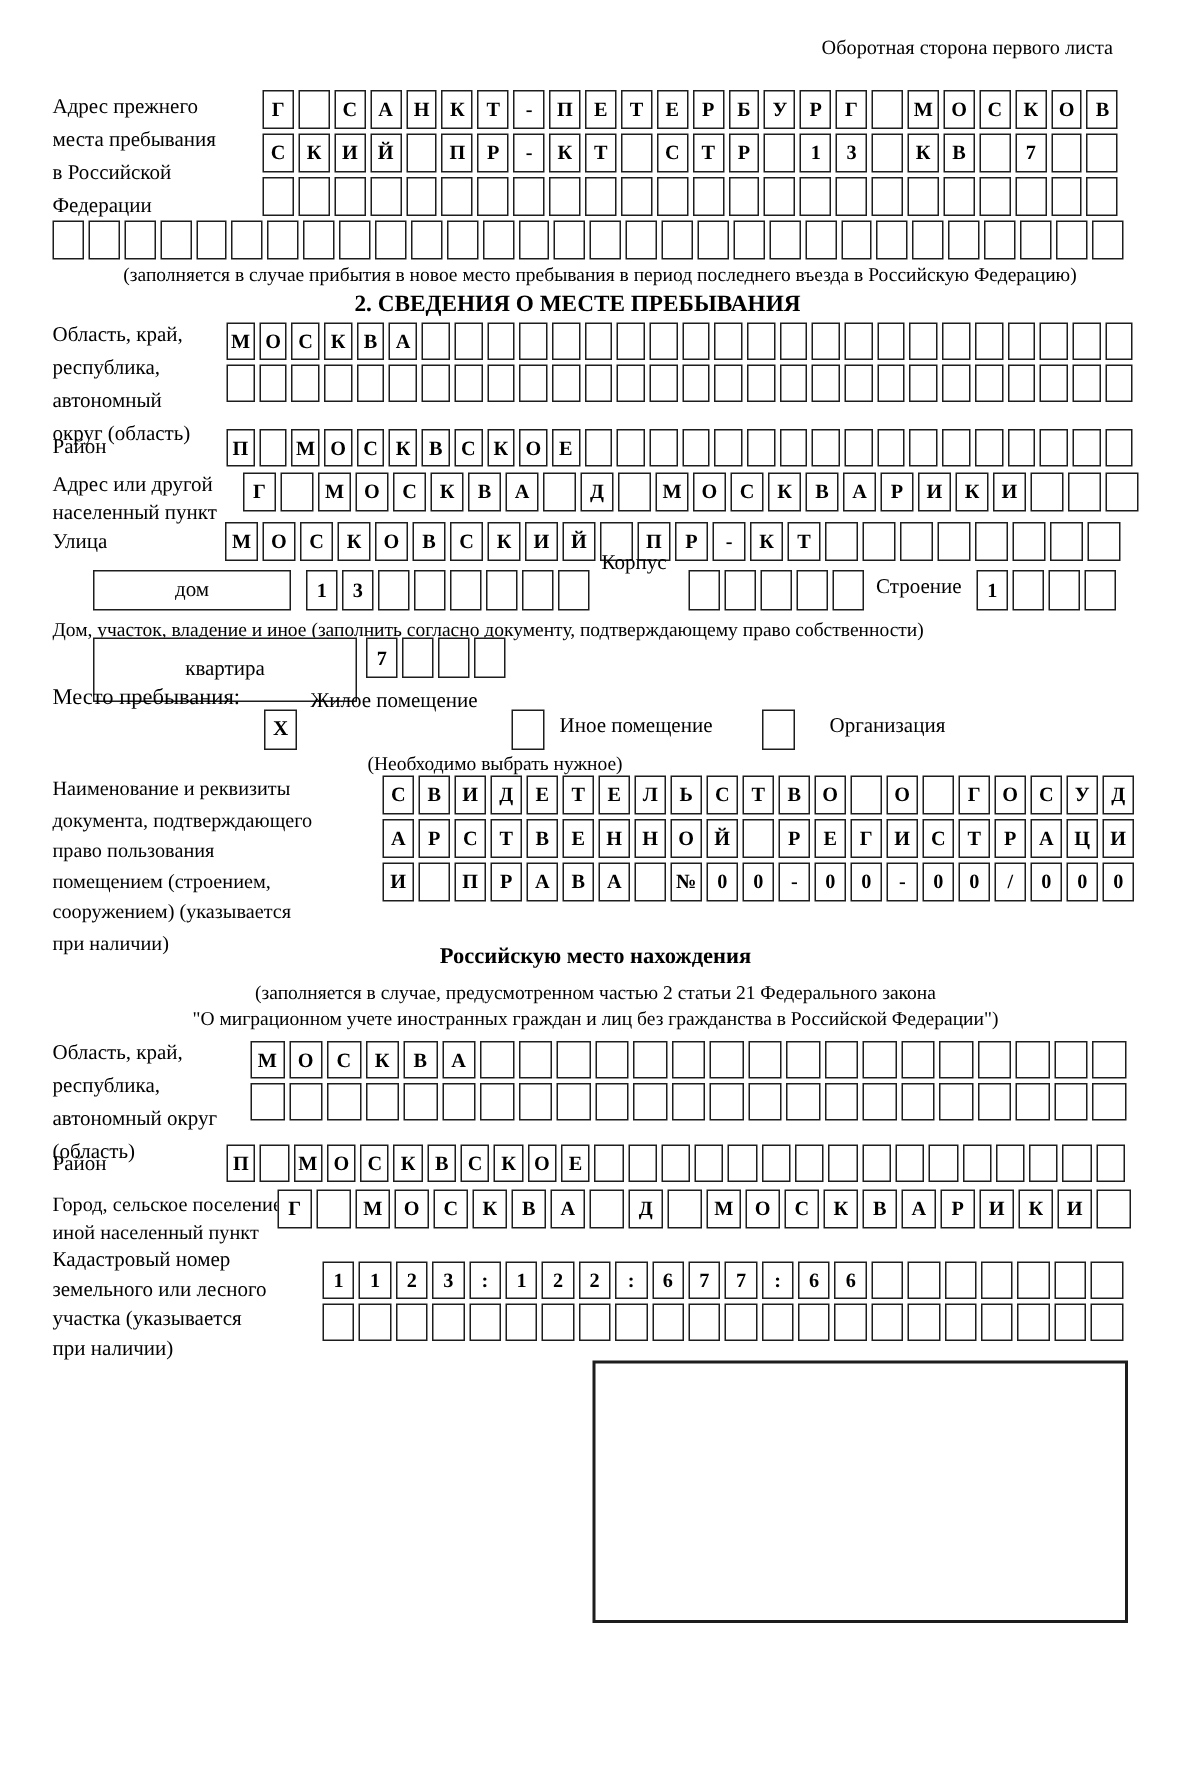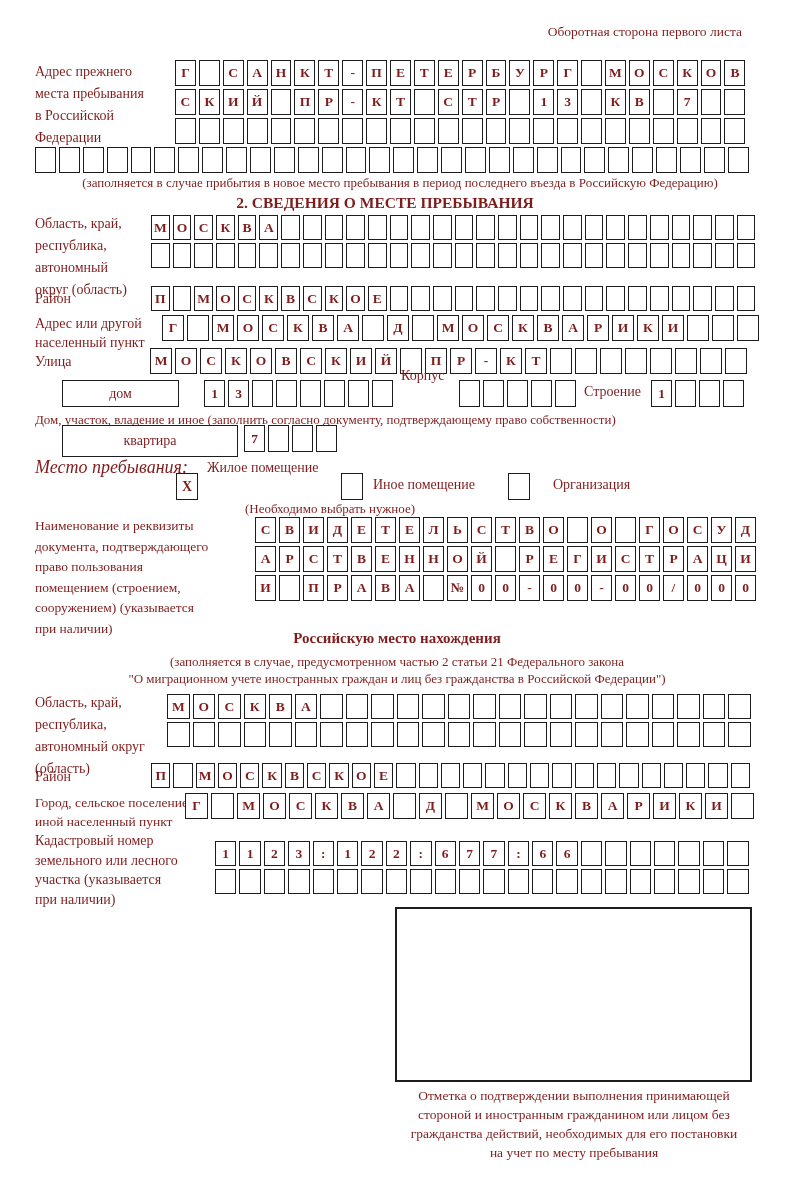--- a/index.html
+++ b/index.html
@@ -1,18 +1,18 @@
 <!DOCTYPE html>
 <html><head>
 <meta charset="utf-8">
 <style>
   html,body{margin:0;padding:0;background:#fff;}
   .page{
     position:relative;width:800px;height:1180px;background:#fff;
-    font-family:"Liberation Serif","DejaVu Serif",serif;color:#7f1d1d;overflow:hidden;
+    font-family:"Liberation Serif","DejaVu Serif",serif;color:#000000;overflow:hidden;
   }
   .abs{position:absolute;}
   .lbl{white-space:pre-line;font-size:14px;line-height:22px;}
   .lbl-sm{white-space:pre-line;font-size:13.5px;line-height:20.5px;}
   .note{font-size:13px;}
   .center{text-align:center;}
   .bold{font-weight:bold;}
   .cells{display:flex;gap:3px;}
   .cells .cell{
     flex:0 0 auto;width:var(--cw,21px);height:var(--ch,26px);
@@ -304,21 +304,21 @@
       <span class="cell"></span>
       <span class="cell"></span>
       <span class="cell"></span>
       <span class="cell"></span>
       <span class="cell"></span>
       <span class="cell"></span>
       <span class="cell"></span>
       <span class="cell"></span>
     </div>
 
-  <div class="abs widebox" style="left:62px;top:380px;width:117px;height:27px;">дом</div>
+  <div class="abs widebox" style="left:62px;top:380px;width:132px;height:27px;">дом</div>
   <div class="abs cells" style="left:204px;top:380px;--cw:21px;--ch:27px;">
       <span class="cell">1</span>
       <span class="cell">3</span>
       <span class="cell"></span>
       <span class="cell"></span>
       <span class="cell"></span>
       <span class="cell"></span>
       <span class="cell"></span>
       <span class="cell"></span>
     </div>
@@ -332,29 +332,29 @@
     </div>
   <div class="abs" style="left:584px;top:384px;font-size:14px;font-family:Liberation Serif, serif;">Строение</div>
   <div class="abs cells" style="left:651px;top:380px;--cw:21px;--ch:27px;">
       <span class="cell">1</span>
       <span class="cell"></span>
       <span class="cell"></span>
       <span class="cell"></span>
     </div>
   <div class="abs note" style="left:35px;top:412px;">Дом, участок, владение и иное (заполнить согласно документу, подтверждающему право собственности)</div>
 
-  <div class="abs widebox" style="left:62px;top:425px;width:176px;height:32px;">квартира</div>
+  <div class="abs widebox" style="left:62px;top:425px;width:176px;height:43px;">квартира</div>
   <div class="abs cells" style="left:244px;top:425px;--cw:21px;--ch:27px;">
       <span class="cell">7</span>
       <span class="cell"></span>
       <span class="cell"></span>
       <span class="cell"></span>
     </div>
 
-  <div class="abs" style="left:35px;top:457px;font-size:18px;font-style:italic;">Место пребывания:</div>
+  <div class="abs" style="left:35px;top:457px;font-size:15px;">Место пребывания:</div>
   <div class="abs checkbox" style="left:176px;top:473px;">X</div>
   <div class="abs" style="left:207px;top:460px;font-size:14px;">Жилое помещение</div>
   <div class="abs checkbox" style="left:341px;top:473px;"></div>
   <div class="abs" style="left:373px;top:477px;font-size:14px;">Иное помещение</div>
   <div class="abs checkbox" style="left:508px;top:473px;"></div>
   <div class="abs" style="left:553px;top:477px;font-size:14px;">Организация</div>
   <div class="abs note center" style="left:130px;top:501px;width:400px;">(Необходимо выбрать нужное)</div>
 
   <div class="abs lbl-sm" style="left:35px;top:516px;width:218px;">Наименование и реквизиты
 документа, подтверждающего
@@ -596,18 +596,14 @@
       <span class="cell"></span>
       <span class="cell"></span>
       <span class="cell"></span>
       <span class="cell"></span>
       <span class="cell"></span>
       <span class="cell"></span>
       <span class="cell"></span>
     </div>
 
   <div class="abs stampbox" style="left:395px;top:907px;width:357px;height:175px;"></div>
-  <div class="abs caption" style="left:388px;top:1086px;width:372px;">Отметка о подтверждении выполнения принимающей
-стороной и иностранным гражданином или лицом без
-гражданства действий, необходимых для его постановки
-на учет по месту пребывания</div>
 
 </div>
 
 </body></html>

